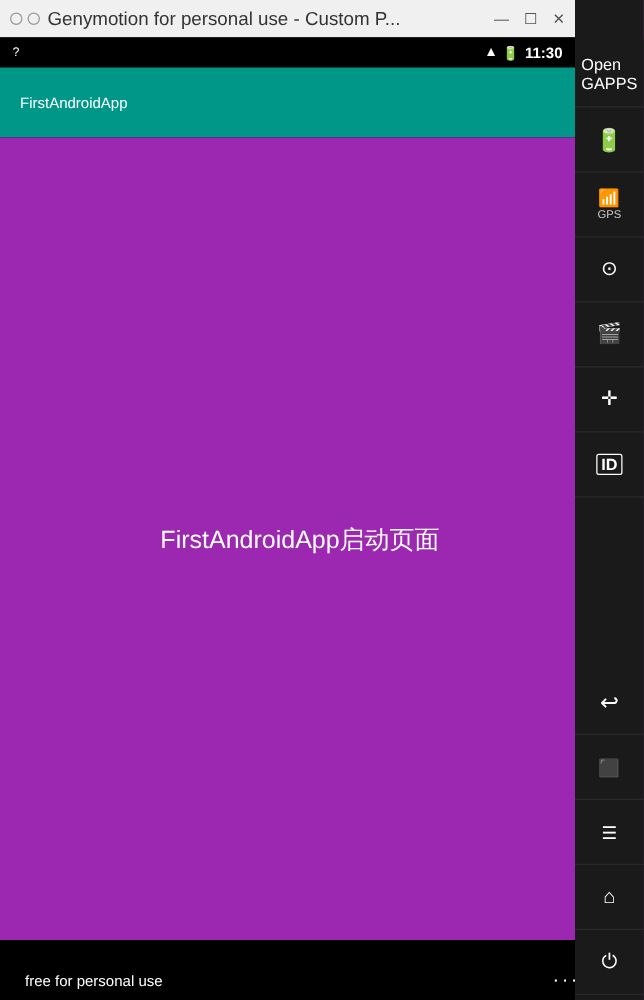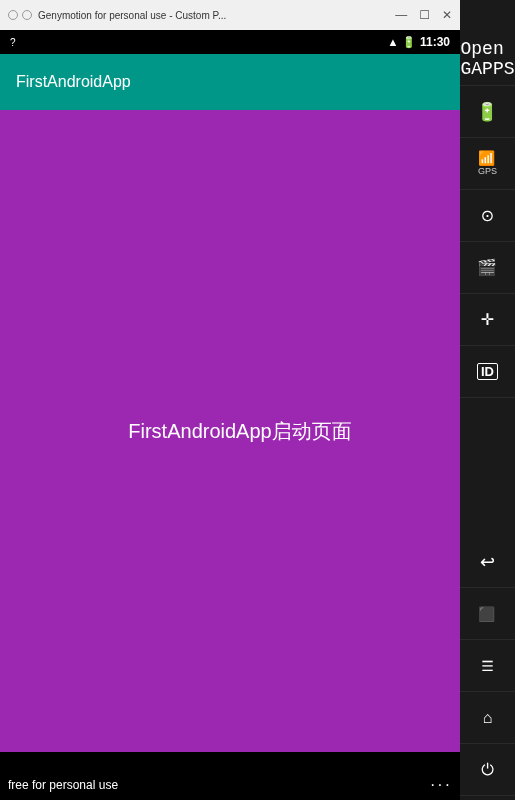--- a/index.html
+++ b/index.html
@@ -32,21 +32,21 @@
     .title-dots {
       display: flex; gap: 4px;
     }
     .dot {
       width: 10px; height: 10px;
       border-radius: 50%;
       border: 1px solid #999;
       background: transparent;
     }
     .title-text {
-      font-size: 10px;
+      font-size: 15px;
       color: #333;
     }
     .title-bar-right {
       display: flex;
       gap: 12px;
     }
     .win-btn {
       font-size: 12px;
       color: #555;
       cursor: pointer;
@@ -85,21 +85,21 @@
     .app-bar {
       width: 100%;
       height: 56px;
       background: #009688;
       display: flex;
       align-items: center;
       padding: 0 16px;
     }
     .app-bar-title {
       color: #fff;
-      font-size: 16px;
+      font-size: 12px;
       font-weight: 500;
     }
 
     
     .main-content {
       flex: 1;
       background: #9c27b0;
       display: flex;
       align-items: center;
       justify-content: center;
@@ -122,21 +122,21 @@
     }
     .nav-btn {
       color: #fff;
       font-size: 18px;
       cursor: pointer;
     }
 
     
     .watermark-bar {
       position: absolute;
-      bottom: 0; left: 0;
+      bottom: 0; left: 12px;
       width: 460px;
       height: 30px;
       background: #000;
       display: flex;
       align-items: center;
       padding: 0 8px;
     }
     .watermark-text {
       color: #fff;
       font-size: 12px;
@@ -240,21 +240,21 @@
   <div class="watermark-bar">
     <span class="watermark-text">free for personal use</span>
     <span class="watermark-more">···</span>
   </div>
 
 </div>
 
 <div class="sidebar">
 
   <div class="sidebar-item">
-    <span class="sidebar-icon" style="font-size:18px; line-height:1.1;font-family:Liberation Mono, monospace;">Open<br>GAPPS</span>
+    <span class="sidebar-icon" style="font-size:13px; line-height:1.1;">Open<br>GAPPS</span>
   </div>
 
   <div class="sidebar-item">
     <span class="sidebar-icon">🔋</span>
   </div>
 
   <div class="sidebar-item">
     <span class="sidebar-icon" style="font-size:14px;">📶</span>
     <span class="sidebar-label">GPS</span>
   </div>

